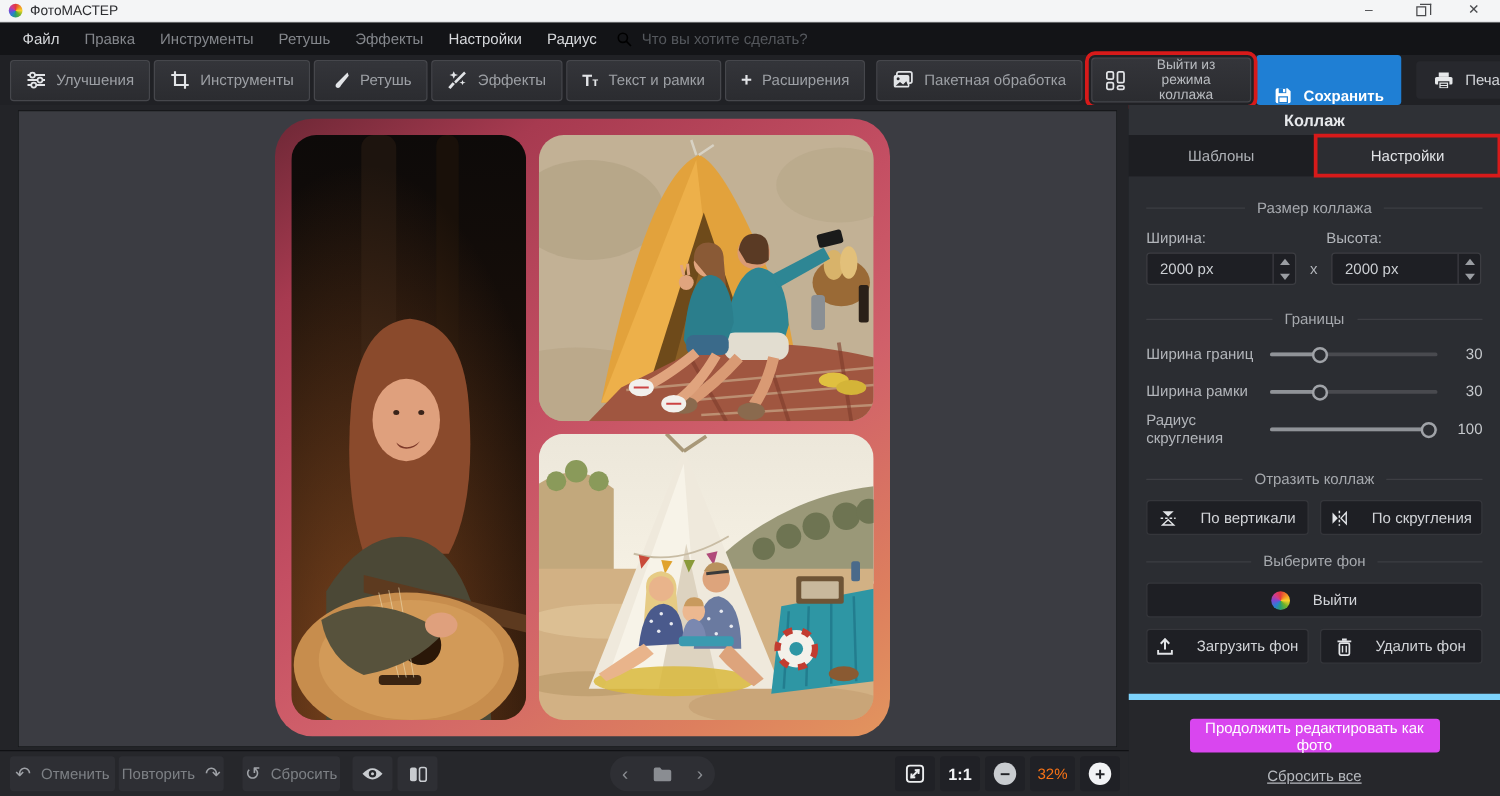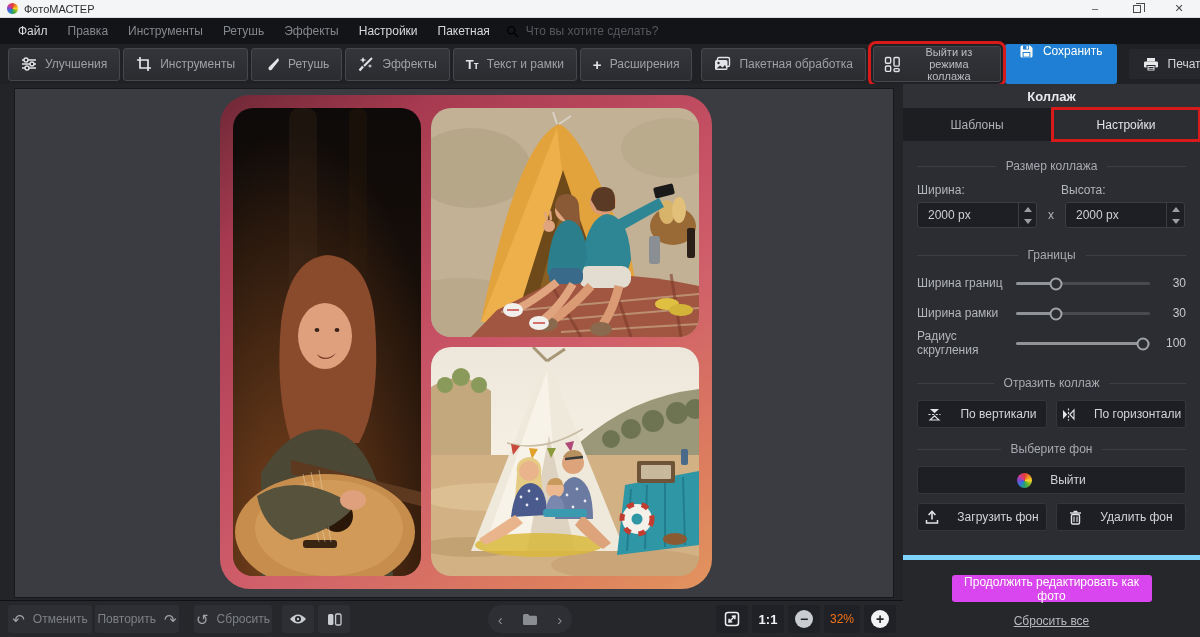--- a/index.html
+++ b/index.html
@@ -34,21 +34,21 @@
   .glyph { font-size:15px; font-weight:bold; line-height:1; }
   .tt-glyph { font-size:13px; font-weight:bold; color:#e2e4e7; }
   .tt-glyph .low { font-size:10px; }
   .exit-collage-wrap { position:relative; margin-left:4px; margin-right:4px; }
   .exit-collage { height:36px; padding:0 10px; display:flex; align-items:center; gap:7px;
     background:linear-gradient(#34353a,#2b2c30); border:1px solid #46474c; border-radius:3px;
     font-size:11px; line-height:12px; color:#b9bcc0; width:128px; cursor:pointer;
     outline:3px solid #d71a1a; outline-offset:2px; }
   .exit-collage .lbl { text-align:center; flex:1; }
   .toolbar-right { margin-left:auto; display:flex; align-items:center; padding-right:10px; gap:12px; }
-  .btn-save { height:40px; padding:0 14px; background:#1f7fd4; border-radius:3px; display:flex; align-items:flex-start; gap:9px; font-size:12px; color:#fff; cursor:pointer; }
+  .btn-save { height:40px; padding:0 14px; background:#1f7fd4; border-radius:3px; display:flex; align-items:flex-end; gap:9px; font-size:12px; color:#fff; cursor:pointer;font-weight:bold; }
   .btn-print { height:30px; padding:0 14px; background:#27282d; border-radius:3px; display:flex; align-items:center; gap:9px; font-size:12px; color:#d3d5d9; cursor:pointer; }
 
   
   .canvas-area { position:absolute; left:0; top:84px; width:903px; height:516px; background:#232428; }
   .canvas-panel { position:absolute; left:14px; top:4px; width:880px; height:510px; background:#3b3c42; border:1px solid #17181b; }
   .collage { position:absolute; left:205px; top:6px; width:492px; height:494px; border-radius:30px;
     background:linear-gradient(145deg,#6e2836 0%,#a73a50 18%,#c44f63 45%,#d0606a 62%,#dd7f5e 86%,#e2955e 100%); }
   .photo { position:absolute; border-radius:20px; overflow:hidden; }
   .photo svg { display:block; width:100%; height:100%; }
   .photo1 { left:13px; top:13px; width:188px; height:468px; }
@@ -122,21 +122,21 @@
   </div>
 </div>
 
 <div class="menubar">
   <div class="menu-item">Файл</div>
   <div class="menu-item dim">Правка</div>
   <div class="menu-item dim">Инструменты</div>
   <div class="menu-item dim">Ретушь</div>
   <div class="menu-item dim">Эффекты</div>
   <div class="menu-item">Настройки</div>
-  <div class="menu-item">Пакетная</div>
+  <div class="menu-item">Радиус</div>
   <div class="menu-search">
     <svg viewBox="0 0 16 16" fill="none">
         <circle cx="6.5" cy="6.5" r="4.5" stroke="currentColor" stroke-width="1.6"></circle>
         <path d="M10 10 L14.5 14.5" stroke="currentColor" stroke-width="1.6"></path>
       </svg>
     <input type="text" placeholder="Что вы хотите сделать?" style="">
   </div>
 </div>
 
 <div class="toolbar">
@@ -492,21 +492,21 @@
             <path d="M3 13 L12 13 L7.5 8.8 Z" fill="none" stroke="currentColor" stroke-width="1.1"></path>
           </svg>
         <span>По вертикали</span>
       </div>
       <div class="sb-btn">
         <svg width="15" height="15" viewBox="0 0 15 15">
             <path d="M2 3 L2 12 L6.2 7.5 Z" fill="currentColor"></path>
             <line x1="7.5" y1="1.5" x2="7.5" y2="13.5" stroke="currentColor" stroke-width="1.2" stroke-dasharray="2 1.6"></line>
             <path d="M13 3 L13 12 L8.8 7.5 Z" fill="none" stroke="currentColor" stroke-width="1.1"></path>
           </svg>
-        <span>По горизонтали</span>
+        <span>По скругления</span>
       </div>
     </div>
 
     <div class="sec-header" style="margin-top:14px;">Выберите фон</div>
     <div class="btn-row">
       <div class="sb-btn">
         <span class="color-dot"></span>
         <span>Выйти</span>
       </div>
     </div>

